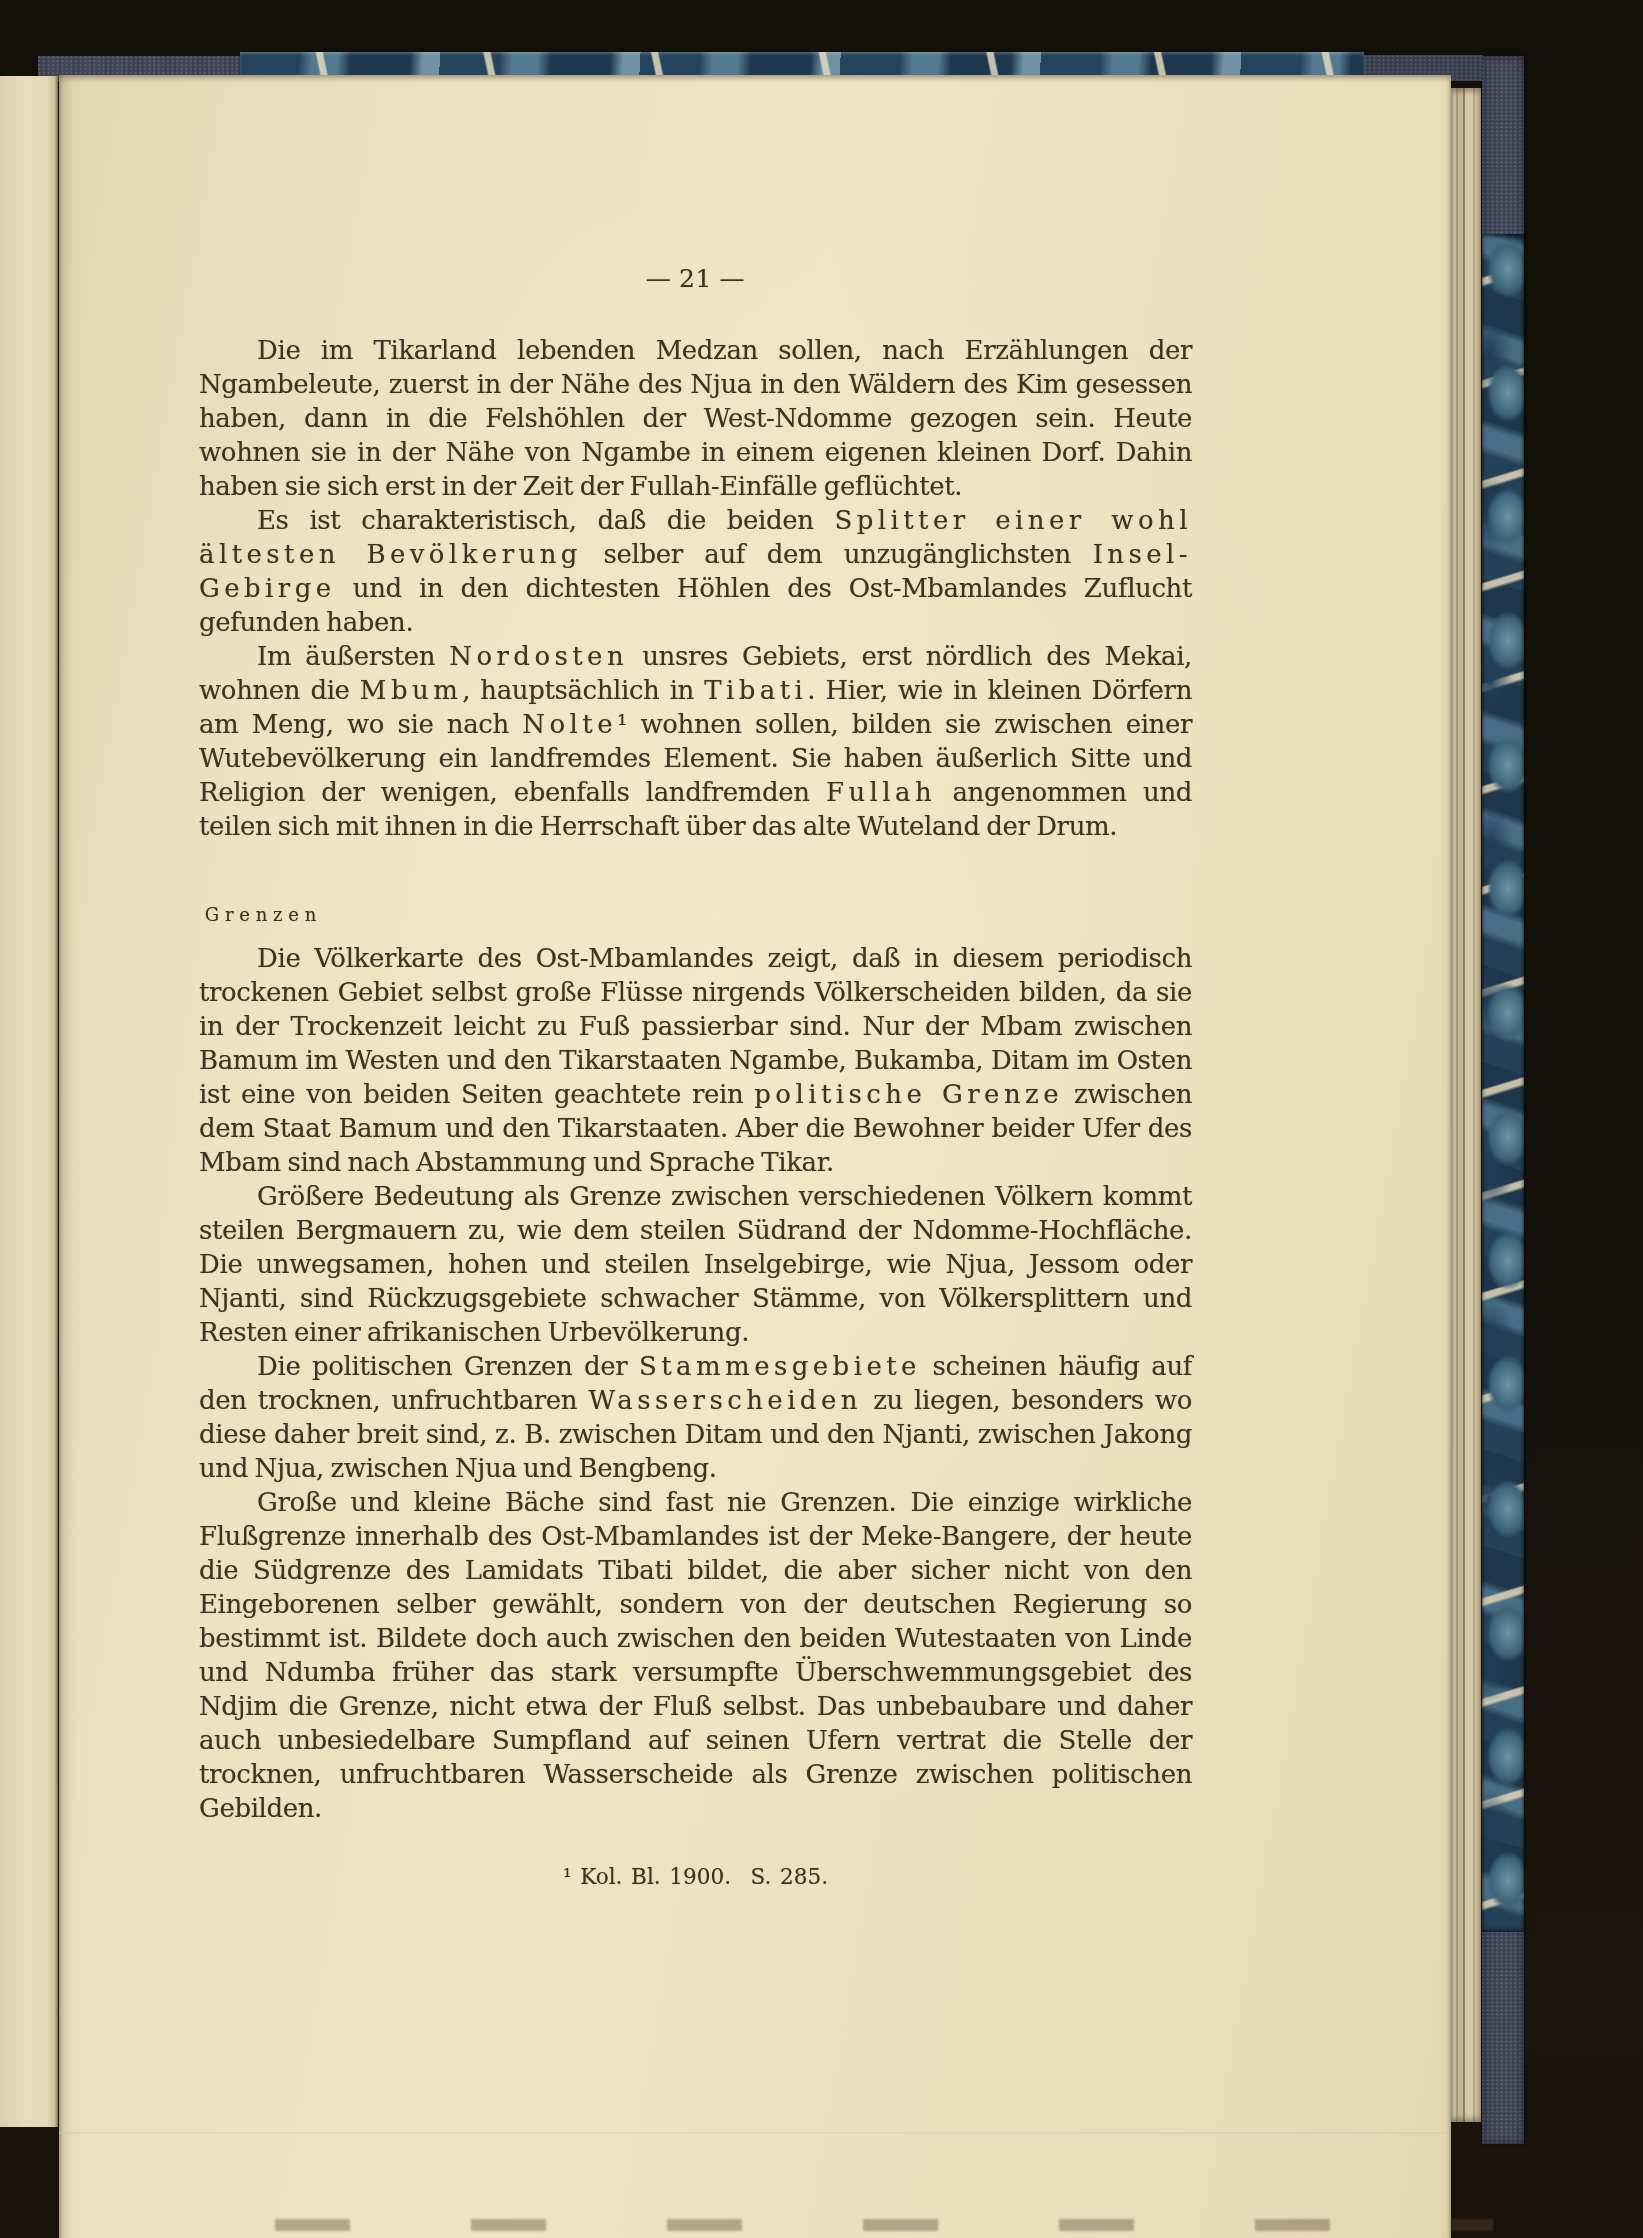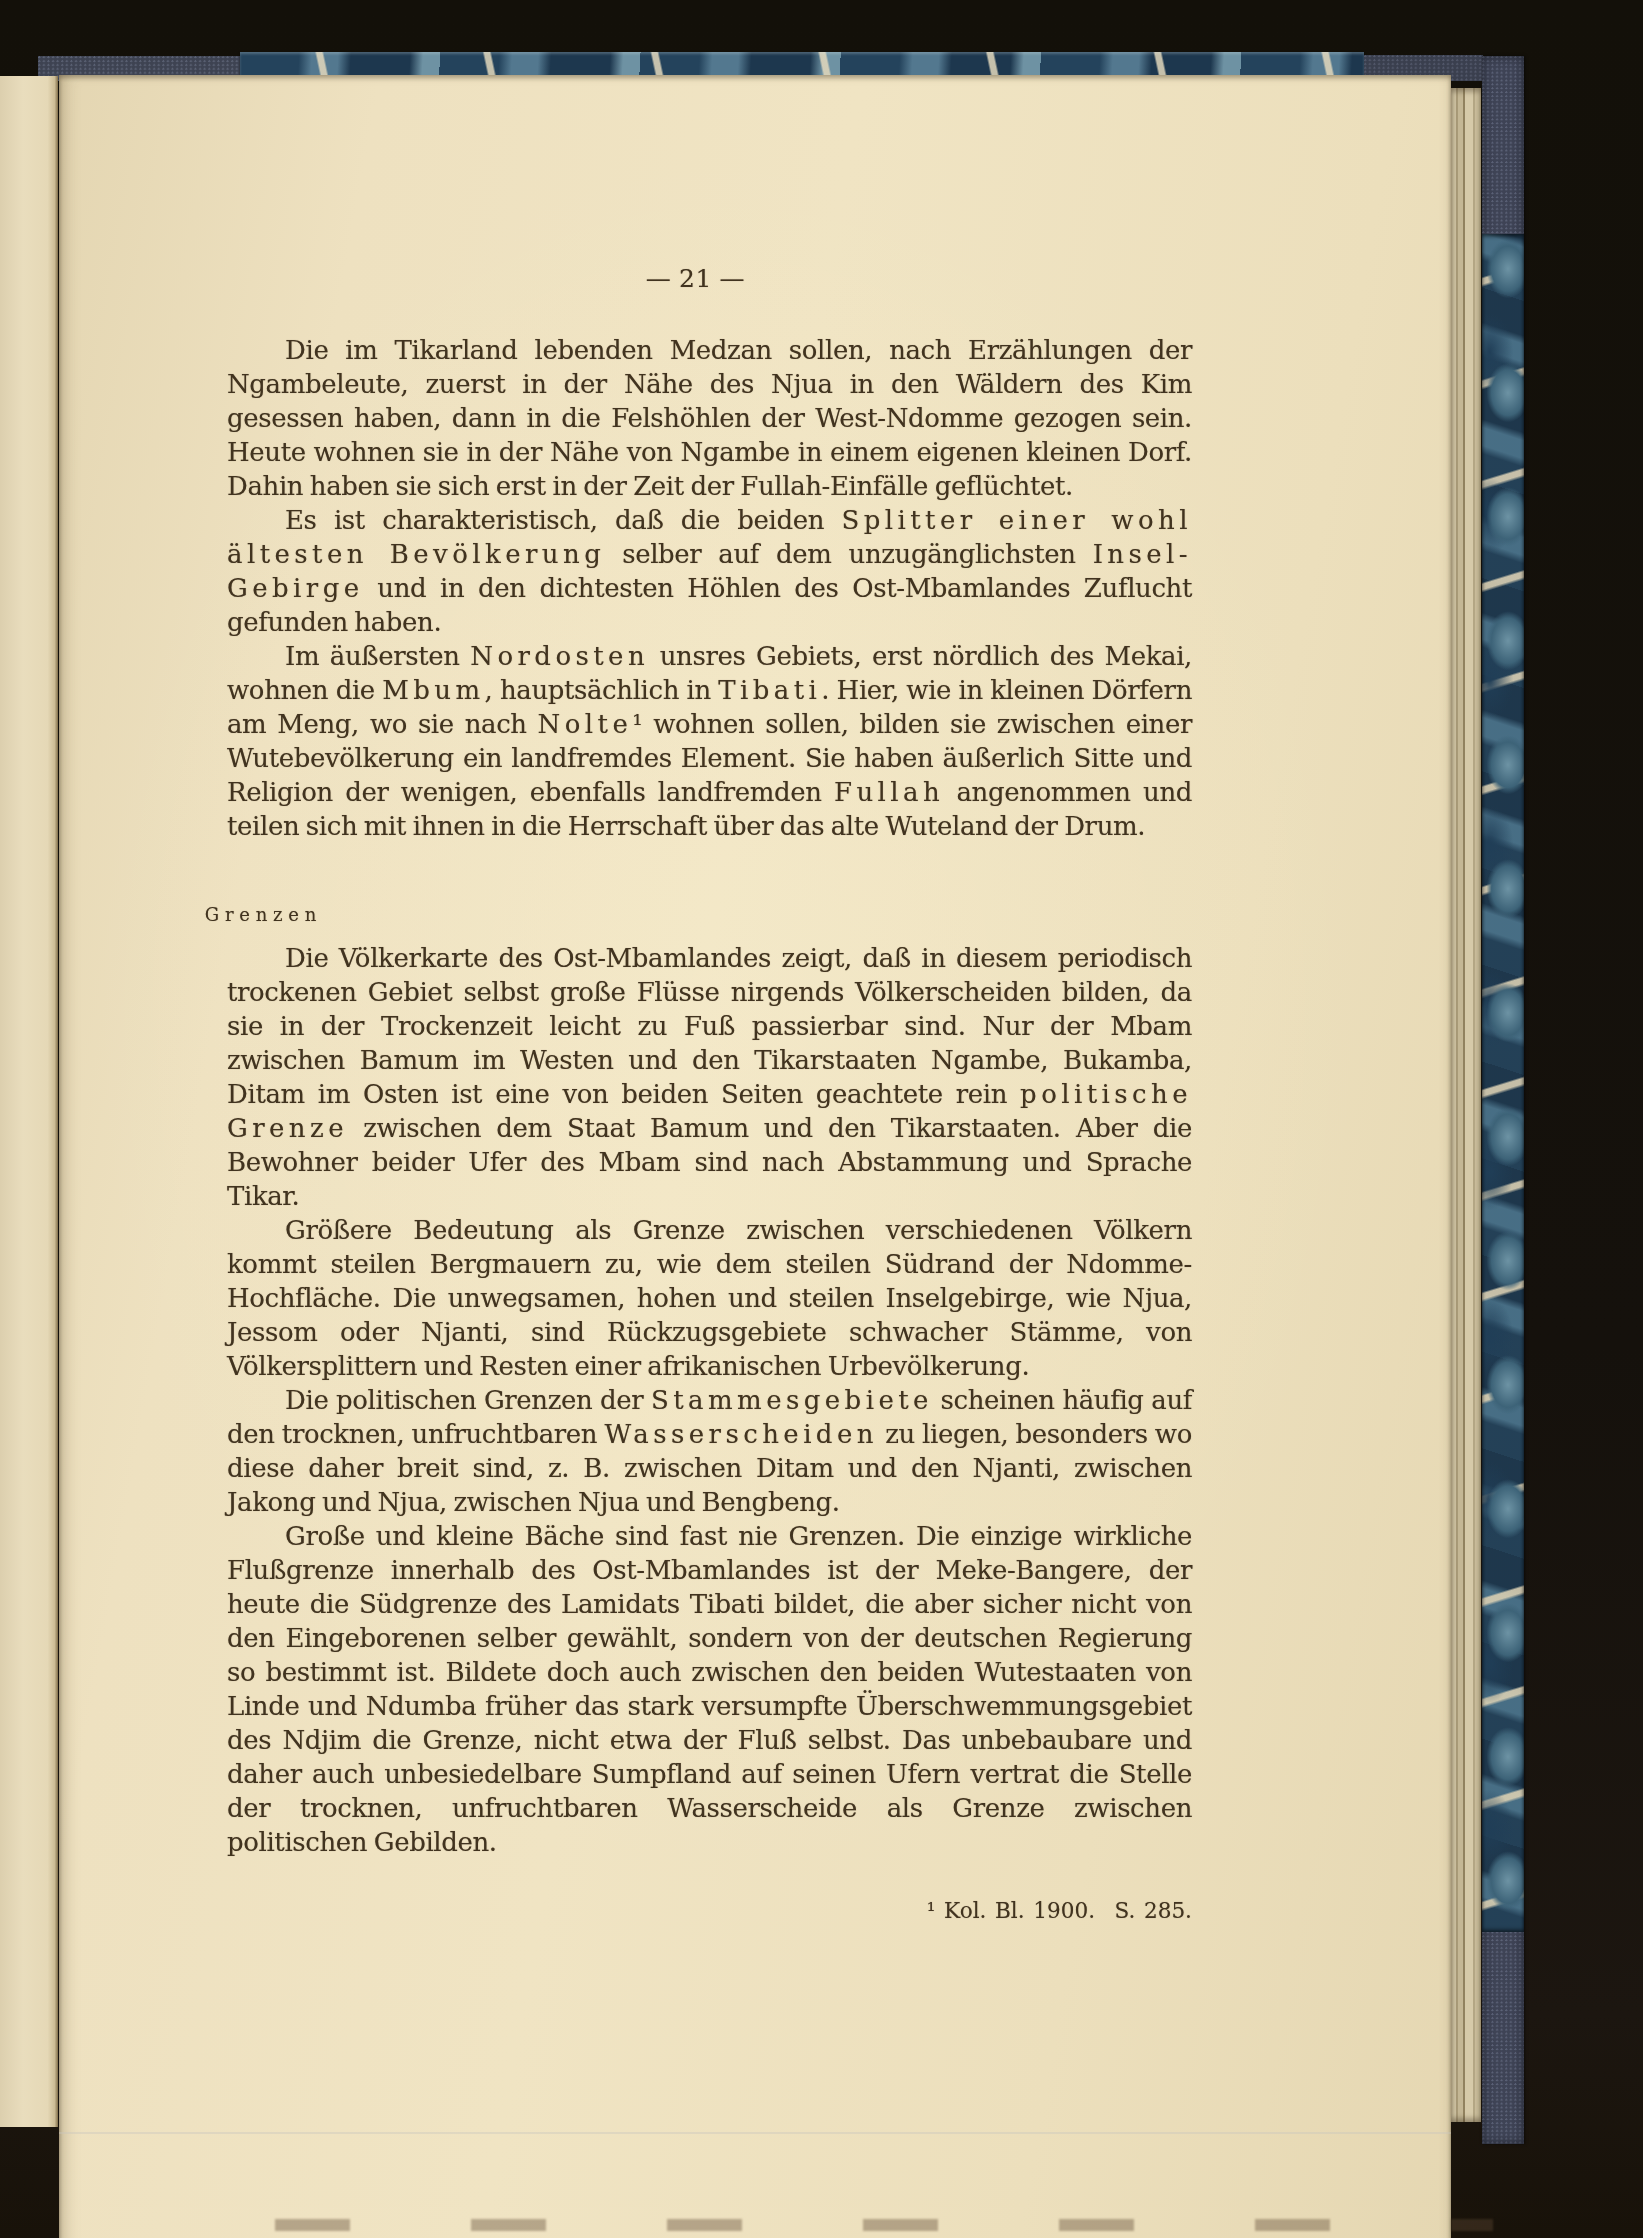--- a/index.html
+++ b/index.html
@@ -65,25 +65,25 @@
   .stitch-band{position:absolute;left:275px;top:2219px;width:1218px;height:11.8px;
     background:repeating-linear-gradient(90deg,rgba(96,74,52,.4) 0 75px,transparent 75px 196px);
     filter:blur(1.3px);}
   
   .text-block{position:absolute;left:140px;top:187px;width:993px;
     color:#41331f;font-size:26px;line-height:34px;text-align:justify;
     letter-spacing:-0.015em;word-spacing:-0.05em;
     text-shadow:0 0 0.9px rgba(66,52,31,.45);}
   .pagenum{text-align:center;font-size:25px;letter-spacing:0.7px;margin:0 0 37px 0;}
   .para{margin:0;}
-  .para.indent{text-indent:58px;margin-left:28px;}
+  .para.indent{text-indent:58px;}
   .sp{letter-spacing:.17em;}
   .heading{font-size:18px;font-weight:normal;
     letter-spacing:.32em;text-indent:.32em;margin:55px 0 9.2px 0;}
-  .footnote{margin-top:37px;font-size:21.6px;line-height:29px;text-align:right;
+  .footnote{margin-top:37px;font-size:21.6px;line-height:29px;text-align:center;
     letter-spacing:0;word-spacing:.08em;}
 </style>
 </head>
 <body>
 
 <div class="scan">
 
   <div class="top-band-navy"></div>
   <div class="top-band-marble"></div>
   <div class="top-band-navy-right"></div>

